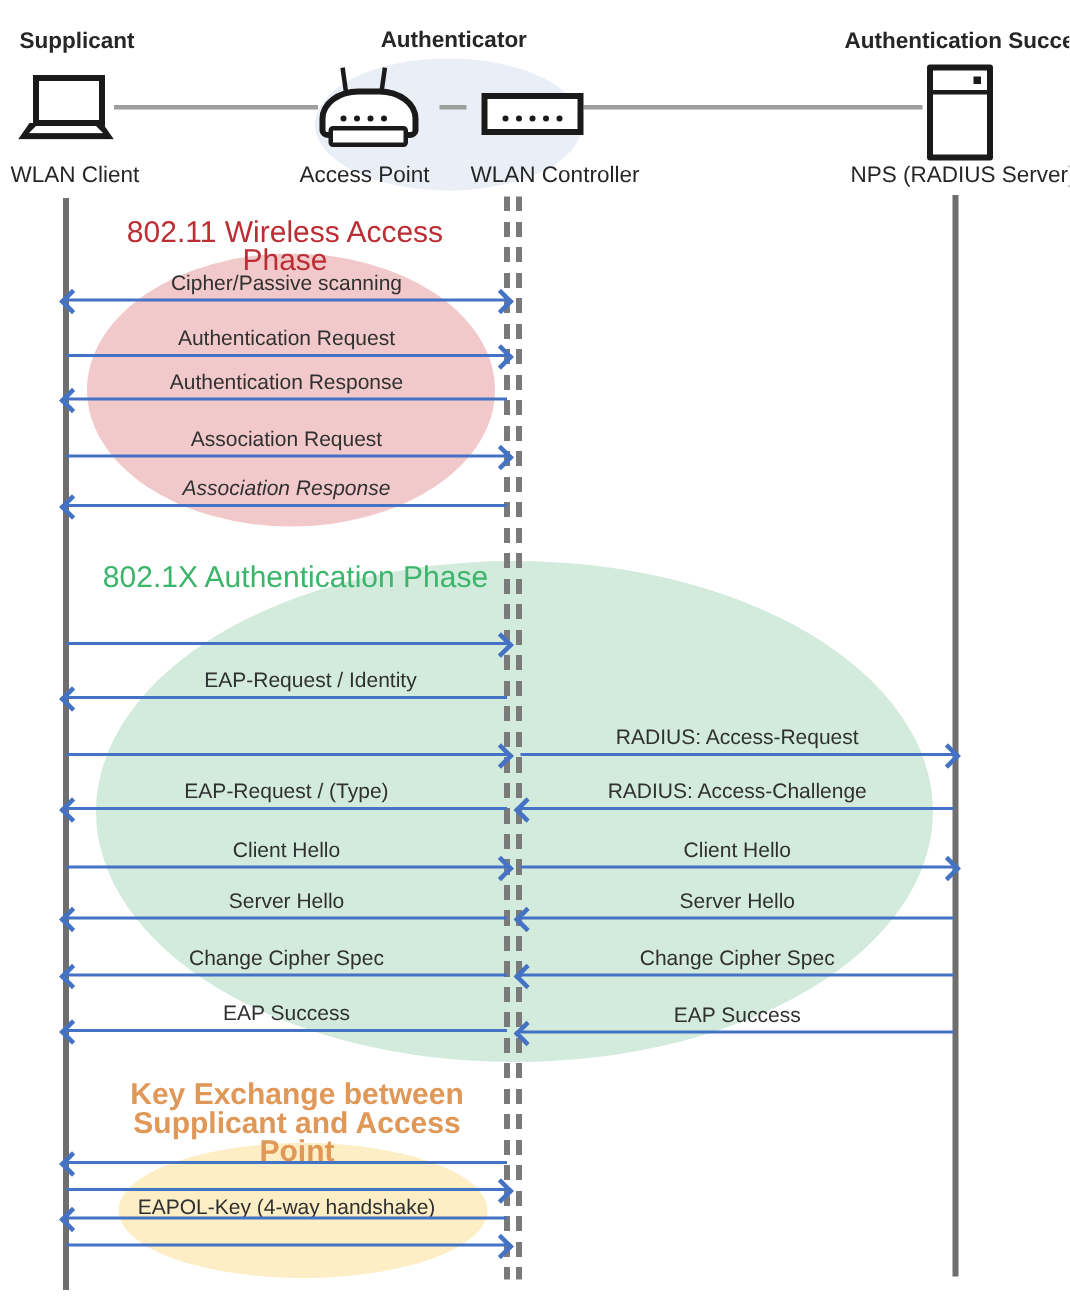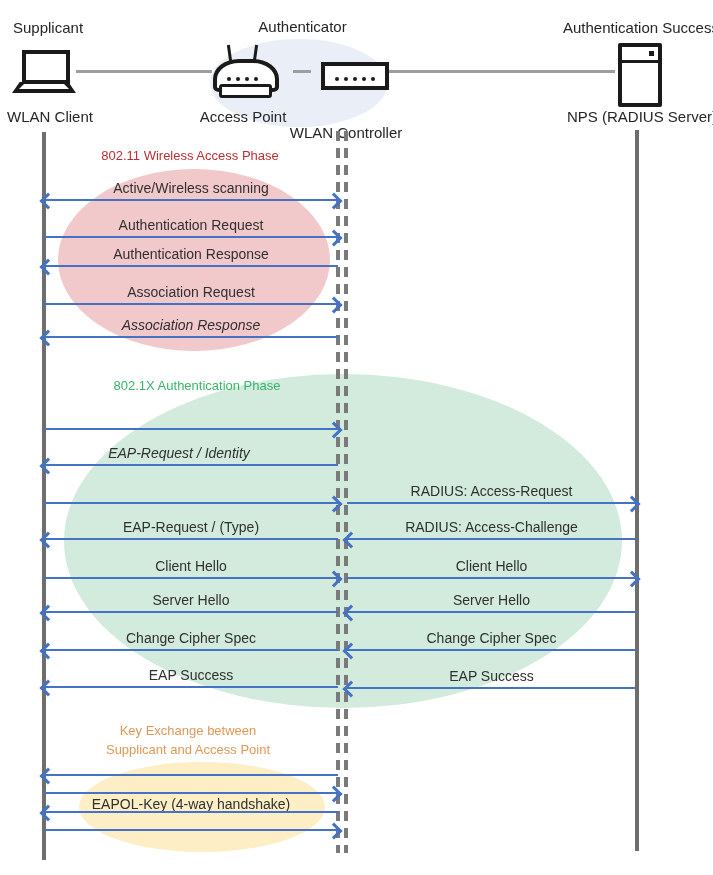--- a/index.html
+++ b/index.html
@@ -2,21 +2,21 @@
 <html><head>
 <meta charset="utf-8">
 <style>
   html,body{margin:0;padding:0;background:#ffffff;}
   #stage{
     position:relative;width:713px;height:875px;background:#ffffff;
     font-family:"Liberation Sans", sans-serif;color:#303030;overflow:hidden;
   }
   .abs{position:absolute;}
   
-  .role-label{font-size:15px;color:#262626;white-space:nowrap;}
+  .role-label{font-size:15px;color:#262626;white-space:nowrap;font-weight:bold;}
   .node-label{font-size:15px;color:#262626;text-align:center;white-space:nowrap;}
   .hconn{height:3px;background:#9e9e9e;top:70px;}
   .header-ellipse{left:210px;top:39px;width:178px;height:88px;border-radius:50%;background:#eaeef7;}
   
   .laptop-screen{left:22px;top:50px;width:40px;height:26px;border:4px solid #1a1a1a;background:#fff;}
   .laptop-base-outer{left:12px;top:82px;width:64px;height:11px;background:#1a1a1a;
     clip-path:polygon(12% 0,88% 0,100% 100%,0 100%);}
   .laptop-base-inner{left:19px;top:84px;width:50px;height:5px;background:#fff;
     clip-path:polygon(10% 0,90% 0,100% 100%,0 100%);}
   
@@ -33,24 +33,24 @@
   .srv-dot{position:absolute;right:4px;top:4px;width:5px;height:5px;background:#1a1a1a;}
   
   .lifeline{width:4px;background:#6e6e6e;}
   .lifeline-dashed{width:4px;background:repeating-linear-gradient(to bottom,#7a7a7a 0 10px,transparent 10px 17px);}
   
   .phase-ellipse{border-radius:50%;}
   .el-wireless{left:58px;top:169px;width:272px;height:182px;background:#f2c9cb;}
   .el-dot1x{left:64px;top:374px;width:558px;height:334px;background:#d2ebdd;}
   .el-keyx{left:79px;top:762px;width:246px;height:90px;background:#fdeec5;}
   
-  .phase-title{font-size:13px;text-align:center;white-space:pre-line;line-height:19px;}
+  .phase-title{font-size:20px;text-align:center;white-space:pre-line;line-height:19px;}
   .t-wireless{left:60px;top:146px;width:260px;color:#bb2e34;}
   .t-dot1x{left:67px;top:376px;width:260px;color:#3ab569;}
-  .t-keyx{left:58px;top:721px;width:260px;color:#e09858;}
+  .t-keyx{left:68px;top:721px;width:260px;color:#e09858;font-weight:bold;}
   
   .msg-label{position:absolute;font-size:14px;color:#303030;text-align:center;white-space:nowrap;height:18px;line-height:18px;}
   .msg-line{position:absolute;height:2px;background:#4472c4;}
   .head{position:absolute;width:9px;height:9px;border-style:solid;border-color:#4472c4;border-width:0;}
   .head-right{right:-2px;top:-4px;border-top-width:3px;border-right-width:3px;transform:rotate(45deg);}
   .head-left{left:-2px;top:-4px;border-top-width:3px;border-left-width:3px;transform:rotate(-45deg);}
 </style>
 </head>
 <body>
 
@@ -91,35 +91,35 @@
     <span class="dot" style="left:46px;"></span>
   </div>
 
   <div class="abs srv-body">
     <span class="srv-dot"></span>
     <span class="srv-divider"></span>
   </div>
 
   <div class="abs node-label" style="left:0px;top:108px;width:100px;">WLAN Client</div>
   <div class="abs node-label" style="left:193px;top:108px;width:100px;">Access Point</div>
-  <div class="abs node-label" style="left:286px;top:108px;width:120px;margin-top:16px;">WLAN Controller</div>
+  <div class="abs node-label" style="left:310px;top:108px;width:120px;">WLAN Controller</div>
   <div class="abs node-label" style="left:567px;top:108px;width:140px;">NPS (RADIUS Server)</div>
 
   <div class="abs lifeline" style="left:42px;top:132px;height:728px;"></div>
   <div class="abs lifeline-dashed" style="left:336px;top:131px;height:722px;"></div>
   <div class="abs lifeline-dashed" style="left:344px;top:131px;height:722px;"></div>
   <div class="abs lifeline" style="left:635px;top:130px;height:721px;"></div>
 
   <div class="abs phase-title t-wireless" id="t-wireless" style="color: rgb(187, 46, 52);">802.11 Wireless Access Phase</div>
   <div class="abs phase-title t-dot1x" id="t-dot1x" style="color: rgb(58, 181, 105);">802.1X Authentication Phase</div>
   <div class="abs phase-title t-keyx" id="t-keyx" style="color: rgb(224, 152, 88);">Key Exchange between
 Supplicant and Access Point</div>
 
   <div id="messages-layer" class="abs" style="left:0;top:0;width:713px;height:875px;">
-      <div class="msg-label" style="left: 52px; width: 278px; top: 179px;">Active/Wireless scanning</div>
+      <div class="msg-label" style="left: 52px; width: 278px; top: 179px;">Cipher/Passive scanning</div>
       <div class="msg-line" style="left: 44px; width: 294px; top: 199px; background: rgb(68, 114, 196);">
         <span class="head head-right"></span>
         <span class="head head-left"></span>
       </div>
       <div class="msg-label" style="left: 52px; width: 278px; top: 216px;">Authentication Request</div>
       <div class="msg-line" style="left: 44px; width: 294px; top: 236px; background: rgb(68, 114, 196);">
         <span class="head head-right"></span>
       </div>
       <div class="msg-label" style="left: 52px; width: 278px; top: 245px;">Authentication Response</div>
       <div class="msg-line" style="left: 44px; width: 294px; top: 265px; background: rgb(68, 114, 196);">
@@ -129,21 +129,21 @@
       <div class="msg-line" style="left: 44px; width: 294px; top: 303px; background: rgb(68, 114, 196);">
         <span class="head head-right"></span>
       </div>
       <div class="msg-label" style="left: 52px; width: 278px; top: 316px; font-style: italic;">Association Response</div>
       <div class="msg-line" style="left: 44px; width: 294px; top: 336px; background: rgb(68, 114, 196);">
         <span class="head head-left"></span>
       </div>
       <div class="msg-line" style="left: 44px; width: 294px; top: 428px; background: rgb(68, 114, 196);">
         <span class="head head-right"></span>
       </div>
-      <div class="msg-label" style="left: 40px; width: 278px; top: 444px; font-style: italic;">EAP-Request / Identity</div>
+      <div class="msg-label" style="left: 68px; width: 278px; top: 444px;">EAP-Request / Identity</div>
       <div class="msg-line" style="left: 44px; width: 294px; top: 464px; background: rgb(68, 114, 196);">
         <span class="head head-left"></span>
       </div>
       <div class="msg-line" style="left: 44px; width: 294px; top: 502px; background: rgb(68, 114, 196);">
         <span class="head head-right"></span>
       </div>
       <div class="msg-label" style="left: 52px; width: 278px; top: 518px;">EAP-Request / (Type)</div>
       <div class="msg-line" style="left: 44px; width: 294px; top: 538px; background: rgb(68, 114, 196);">
         <span class="head head-left"></span>
       </div>

